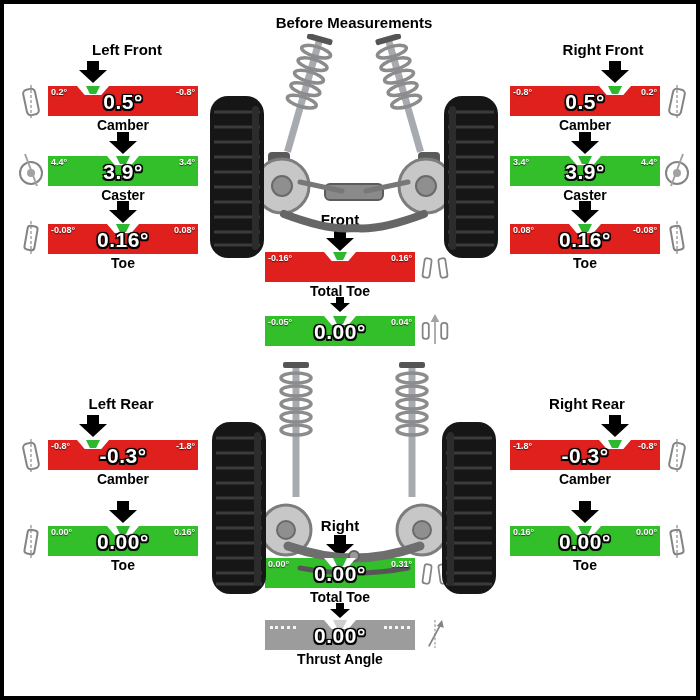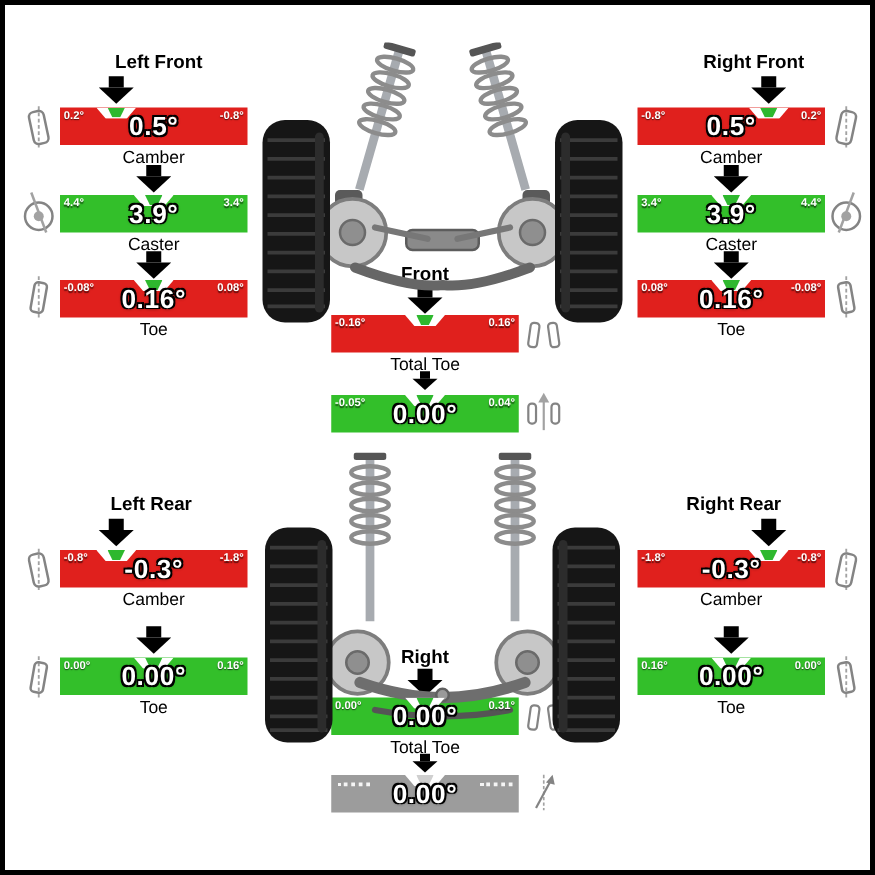--- a/index.html
+++ b/index.html
@@ -24,21 +24,21 @@
            clip-path:polygon(0 0,100% 0,76% 100%,24% 100%); z-index:1; }
   .marker { position:absolute; left:50%; top:0; width:14px; height:8px;
             background:var(--marker,#2eb82e); transform:translateX(-50%);
             clip-path:polygon(0 0,100% 0,72% 100%,28% 100%); }
   .gauge.gray .marker { background:#cfcfcf; }
 
   .val { position:absolute; left:0; right:0; top:4px; text-align:center; z-index:2;
          font-size:21px; font-weight:bold; color:#fff; letter-spacing:.5px;
          text-shadow:-1.5px -1.5px 0 #000, 1.5px -1.5px 0 #000,
                      -1.5px 1.5px 0 #000, 1.5px 1.5px 0 #000, 0 0 3px #000; }
-  .gname { margin-top:1px; text-align:center; font-size:14px; font-weight:normal; }
+  .gname { margin-top:1px; text-align:center; font-size:14px; font-weight:bold; }
 
   
   .gauge.gray .bar::before, .gauge.gray .bar::after {
       content:""; position:absolute; top:6px; width:26px; border-top:3px dotted #fff; opacity:.9; }
   .gauge.gray .bar::before { left:5px; } .gauge.gray .bar::after { right:5px; }
 
   .darrow { position:absolute; transform:translateX(-50%); width:28px; }
   .darrow .stem { width:12px; height:9px; background:#000; margin:0 auto; }
   .darrow .head { width:0; height:0; margin:0 auto;
                   border-left:14px solid transparent; border-right:14px solid transparent;
@@ -49,20 +49,21 @@
 
   .icon { position:absolute; width:30px; height:36px; opacity:.9; }
   .icon.flip svg { transform:scaleX(-1); }
   .suspension { position:absolute; }
 </style>
 </head>
 <body>
 
 <div class="screen">
 
+  <div class="title">Before Measurements</div>
 
   <div class="hdr" style="left:123px;top:37px">Left Front</div>
   <div class="hdr" style="left:599px;top:37px">Right Front</div>
   <div class="hdr" style="left:336px;top:207px">Front</div>
   <div class="hdr" style="left:117px;top:391px">Left Rear</div>
   <div class="hdr" style="left:583px;top:391px">Right Rear</div>
   <div class="hdr" style="left:336px;top:513px">Right</div>
 
   <div class="darrow" style="left:89px;top:57px">
       <div class="stem"></div>
@@ -275,20 +276,21 @@
     <div class="gname">Total Toe</div>
   </div>
 
   <div class="gauge gray" style="left:261px;top:616px">
     <div class="bar">
       <div class="notch" style="left:50%">
           <div class="marker"></div>
         </div>
       <div class="val">0.00°</div>
     </div>
+    <div class="gname">Thrust Angle</div>
   </div>
 
   <div class="icon" style="left:12px;top:80px">
     <svg viewBox="0 0 30 36" width="30" height="36">
         <line x1="15" y1="1" x2="15" y2="35" stroke="#999" stroke-width="1.5" stroke-dasharray="3 2"></line>
         <g transform="rotate(-12 15 18)">
           <rect x="9" y="5" width="12" height="26" rx="4" fill="none" stroke="#777" stroke-width="2"></rect>
         </g>
       </svg>
   </div>

